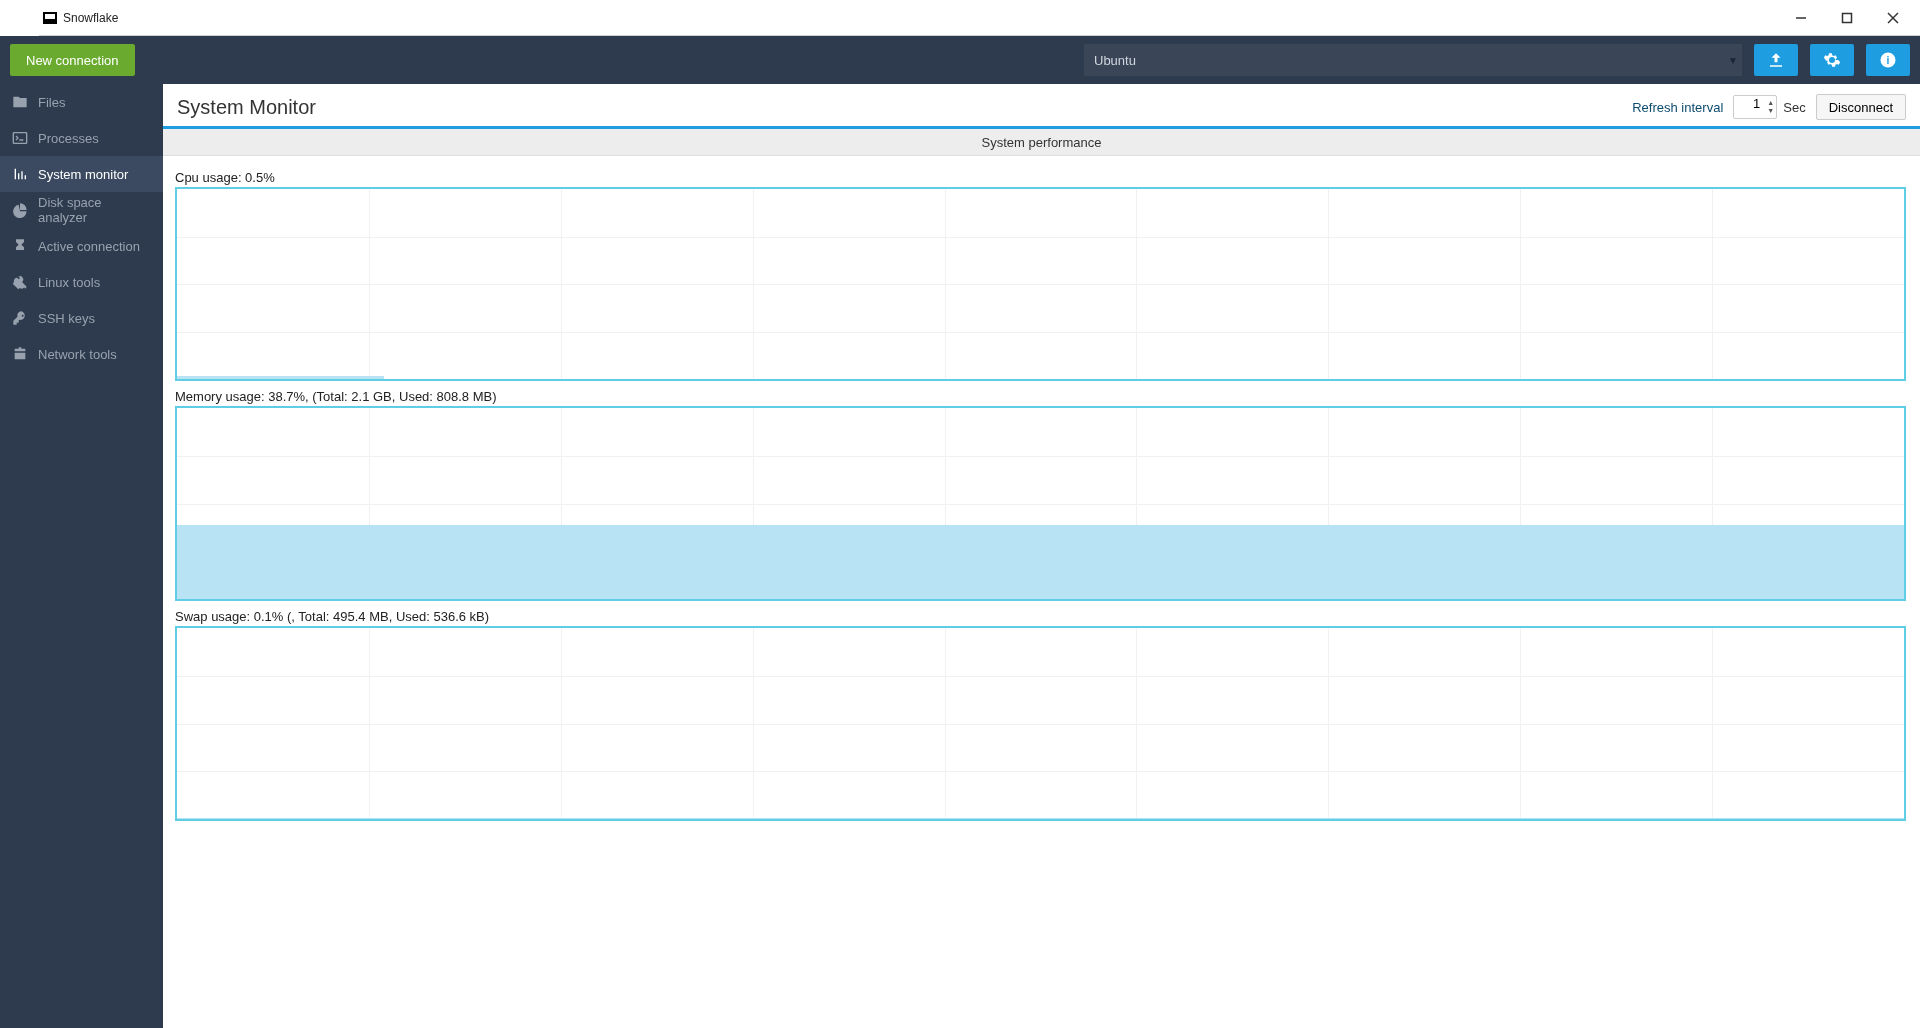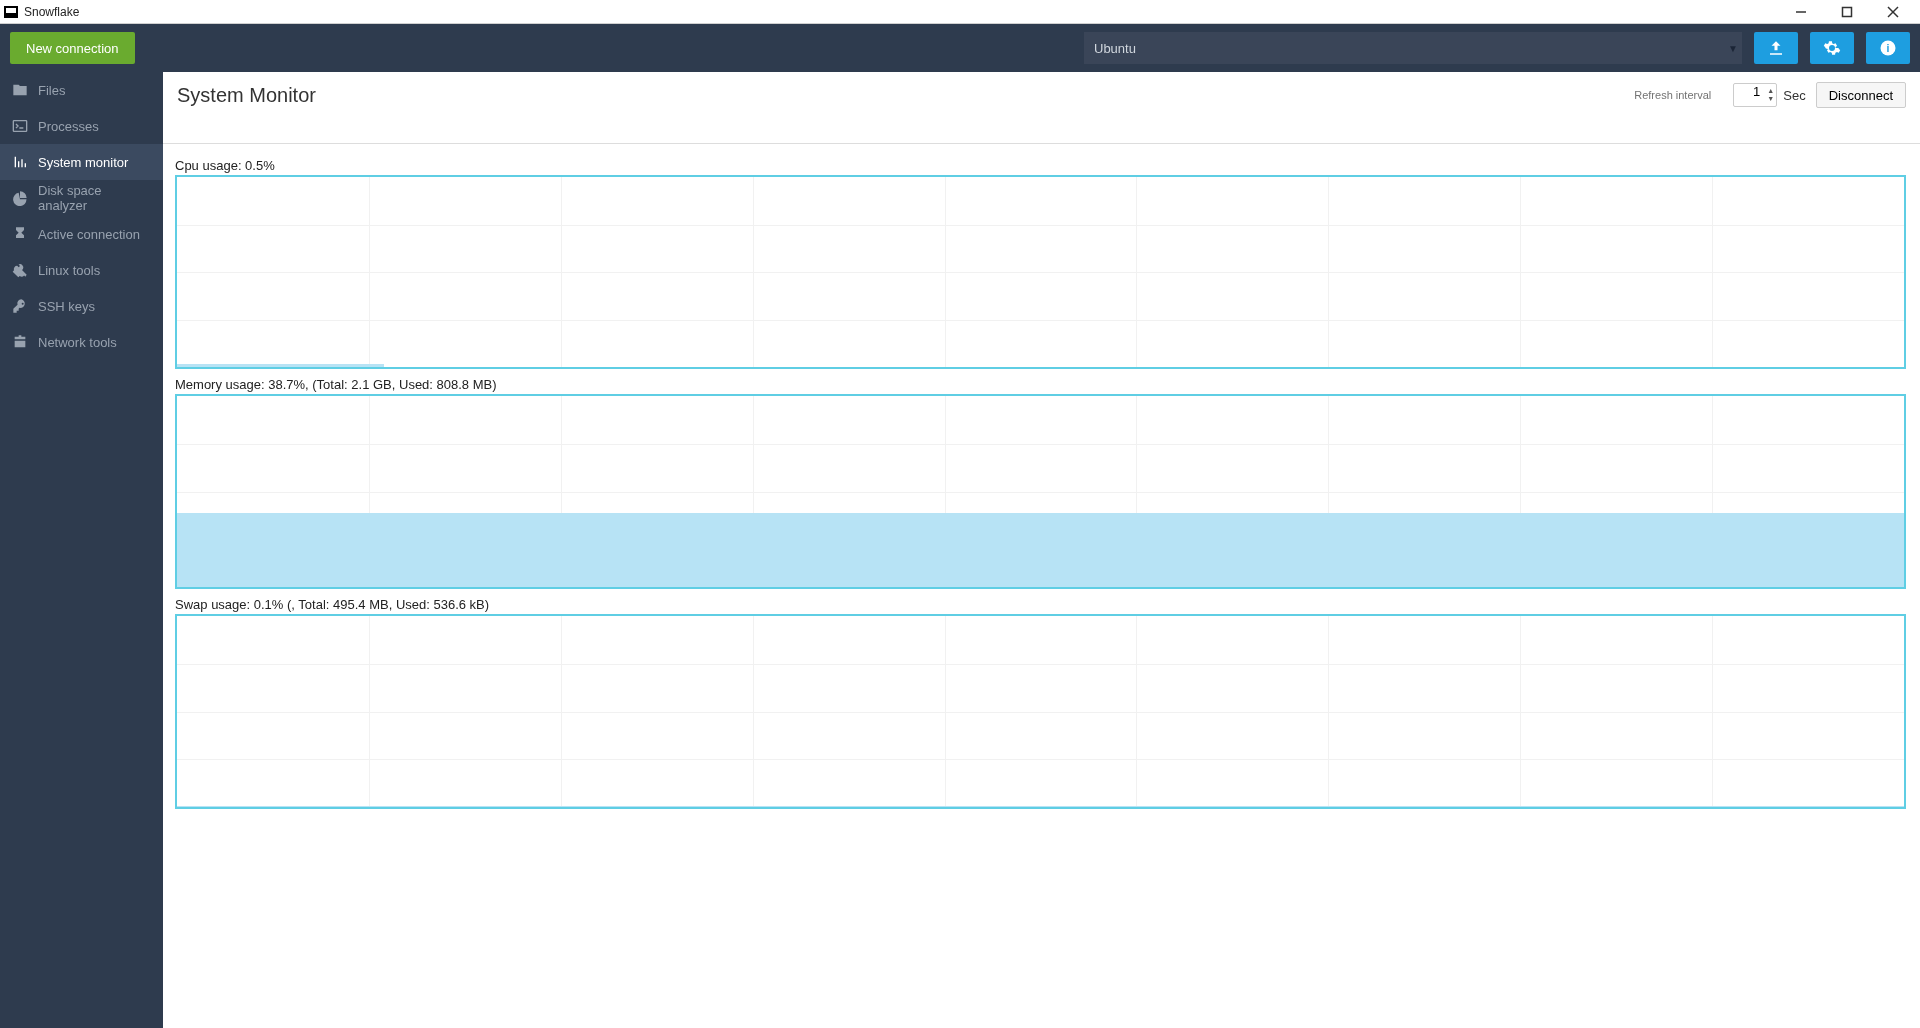--- a/index.html
+++ b/index.html
@@ -1,18 +1,18 @@
 <!DOCTYPE html>
 <html><head>
 <meta charset="utf-8">
 <style>
 * { margin: 0; padding: 0; box-sizing: border-box; font-family: Arial, Helvetica, sans-serif; }
 html, body { width: 1920px; height: 1028px; overflow: hidden; background: #fff; }
 
-.titlebar { height: 24px; background: #fff; display: flex; align-items: center; padding: 0 4px; border-bottom: 1px solid #d0d0d0; }
+.titlebar { height: 36px; background: #fff; display: flex; align-items: center; padding: 0 4px; border-bottom: 1px solid #d0d0d0; margin-left: 39px; }
 .titlebar .app-icon { width: 14px; height: 12px; background: #000; margin-right: 6px; position: relative; }
 .titlebar .app-icon::after { content:""; position:absolute; left:2px; top:2px; right:2px; bottom:5px; background:#fff; }
 .titlebar .title { font-size: 12px; color: #222; }
 .titlebar .spacer { flex: 1; }
 .titlebar .win-btn { width: 46px; height: 24px; display: flex; align-items: center; justify-content: center; }
 .titlebar svg { display:block; }
 
 .toolbar { height: 48px; background: #2e3b4e; display: flex; align-items: center; padding: 0 10px; gap: 8px; }
 .toolbar .new-conn { background: #6aab2f; color: #fff; border: none; padding: 0 16px; height: 32px; font-size: 13px; border-radius: 2px; cursor: pointer; }
 .toolbar .conn-select { margin-left: auto; display:flex; align-items:center; }
@@ -26,21 +26,21 @@
 .sidebar { width: 163px; background: #2e3b4e; display: flex; flex-direction: column; }
 .sidebar .item { height: 36px; display: flex; align-items: center; padding: 0 12px; color: #98a2af; font-size: 13px; gap: 10px; cursor: pointer; }
 .sidebar .item.active { background: #3b4a60; color: #fff; }
 .sidebar .item svg { width: 16px; height: 16px; fill: currentColor; flex-shrink:0; }
 .sidebar .item.active svg { fill: #fff; }
 
 .main { flex: 1; background: #fff; display: flex; flex-direction: column; overflow: hidden; }
 .page-header { display: flex; align-items: center; padding: 10px 14px 6px 14px; }
 .page-header h1 { font-size: 20px; font-weight: normal; color: #333; }
 .page-header .hspacer { flex:1; }
-.page-header .rlabel { font-size: 11px; color:#737373; margin-right:22px; }
+.page-header .rlabel { font-size: 13px; color:#0c4a6e; margin-right:10px; }
 .page-header .spinner { width: 44px; height: 24px; border:1px solid #ccc; border-radius:2px; font-size:13px; text-align:right; padding:0 16px 0 4px; position:relative; background:#fff;}
 .page-header .spin-arrows { position:absolute; right:2px; top:1px; bottom:1px; width:10px; display:flex; flex-direction:column; justify-content:center; font-size:7px; color:#555; line-height:8px; }
 .page-header .unit { font-size:13px; color:#333; margin:0 10px 0 6px;}
 .page-header .disconnect { height:26px; padding:0 12px; border:1px solid #ccc; background:#f6f6f6; font-size:13px; cursor:pointer; border-radius:2px;}
 
 .tabs { display:flex; height:30px; border-bottom:1px solid #ddd; margin: 0 0 0 0; }
 .tabs .tab { flex:1; display:flex; align-items:center; justify-content:center; font-size:13px; color:#333; cursor:pointer; border-top:3px solid transparent; background:#fff;}
 .tabs .tab.active { background:#ededed; border-top:3px solid #1e9ee0; }
 
 .charts { padding: 6px 14px 14px 12px; overflow:auto; }
@@ -162,20 +162,23 @@
       <span class="rlabel">Refresh interval</span>
       <div class="spinner">
         <span>1</span>
         <div class="spin-arrows">▲<br>▼</div>
       </div>
       <span class="unit">Sec</span>
       <button class="disconnect">Disconnect</button>
     </div>
 
     <div class="tabs">
+      <div class="tab active">
+          <span>System performance</span>
+        </div>
     </div>
 
     <div class="charts">
       <div class="chart-label">Cpu usage: 0.5%</div>
       <div class="chart-box first-h" id="chart-cpu">
           <div class="chart-grid-h" style="top: 25%;"></div>
           <div class="chart-grid-h" style="top: 50%;"></div>
           <div class="chart-grid-h" style="top: 75%;"></div>
           <div class="chart-grid-v" style="left: 11.1111%;"></div>
           <div class="chart-grid-v" style="left: 22.2222%;"></div>

